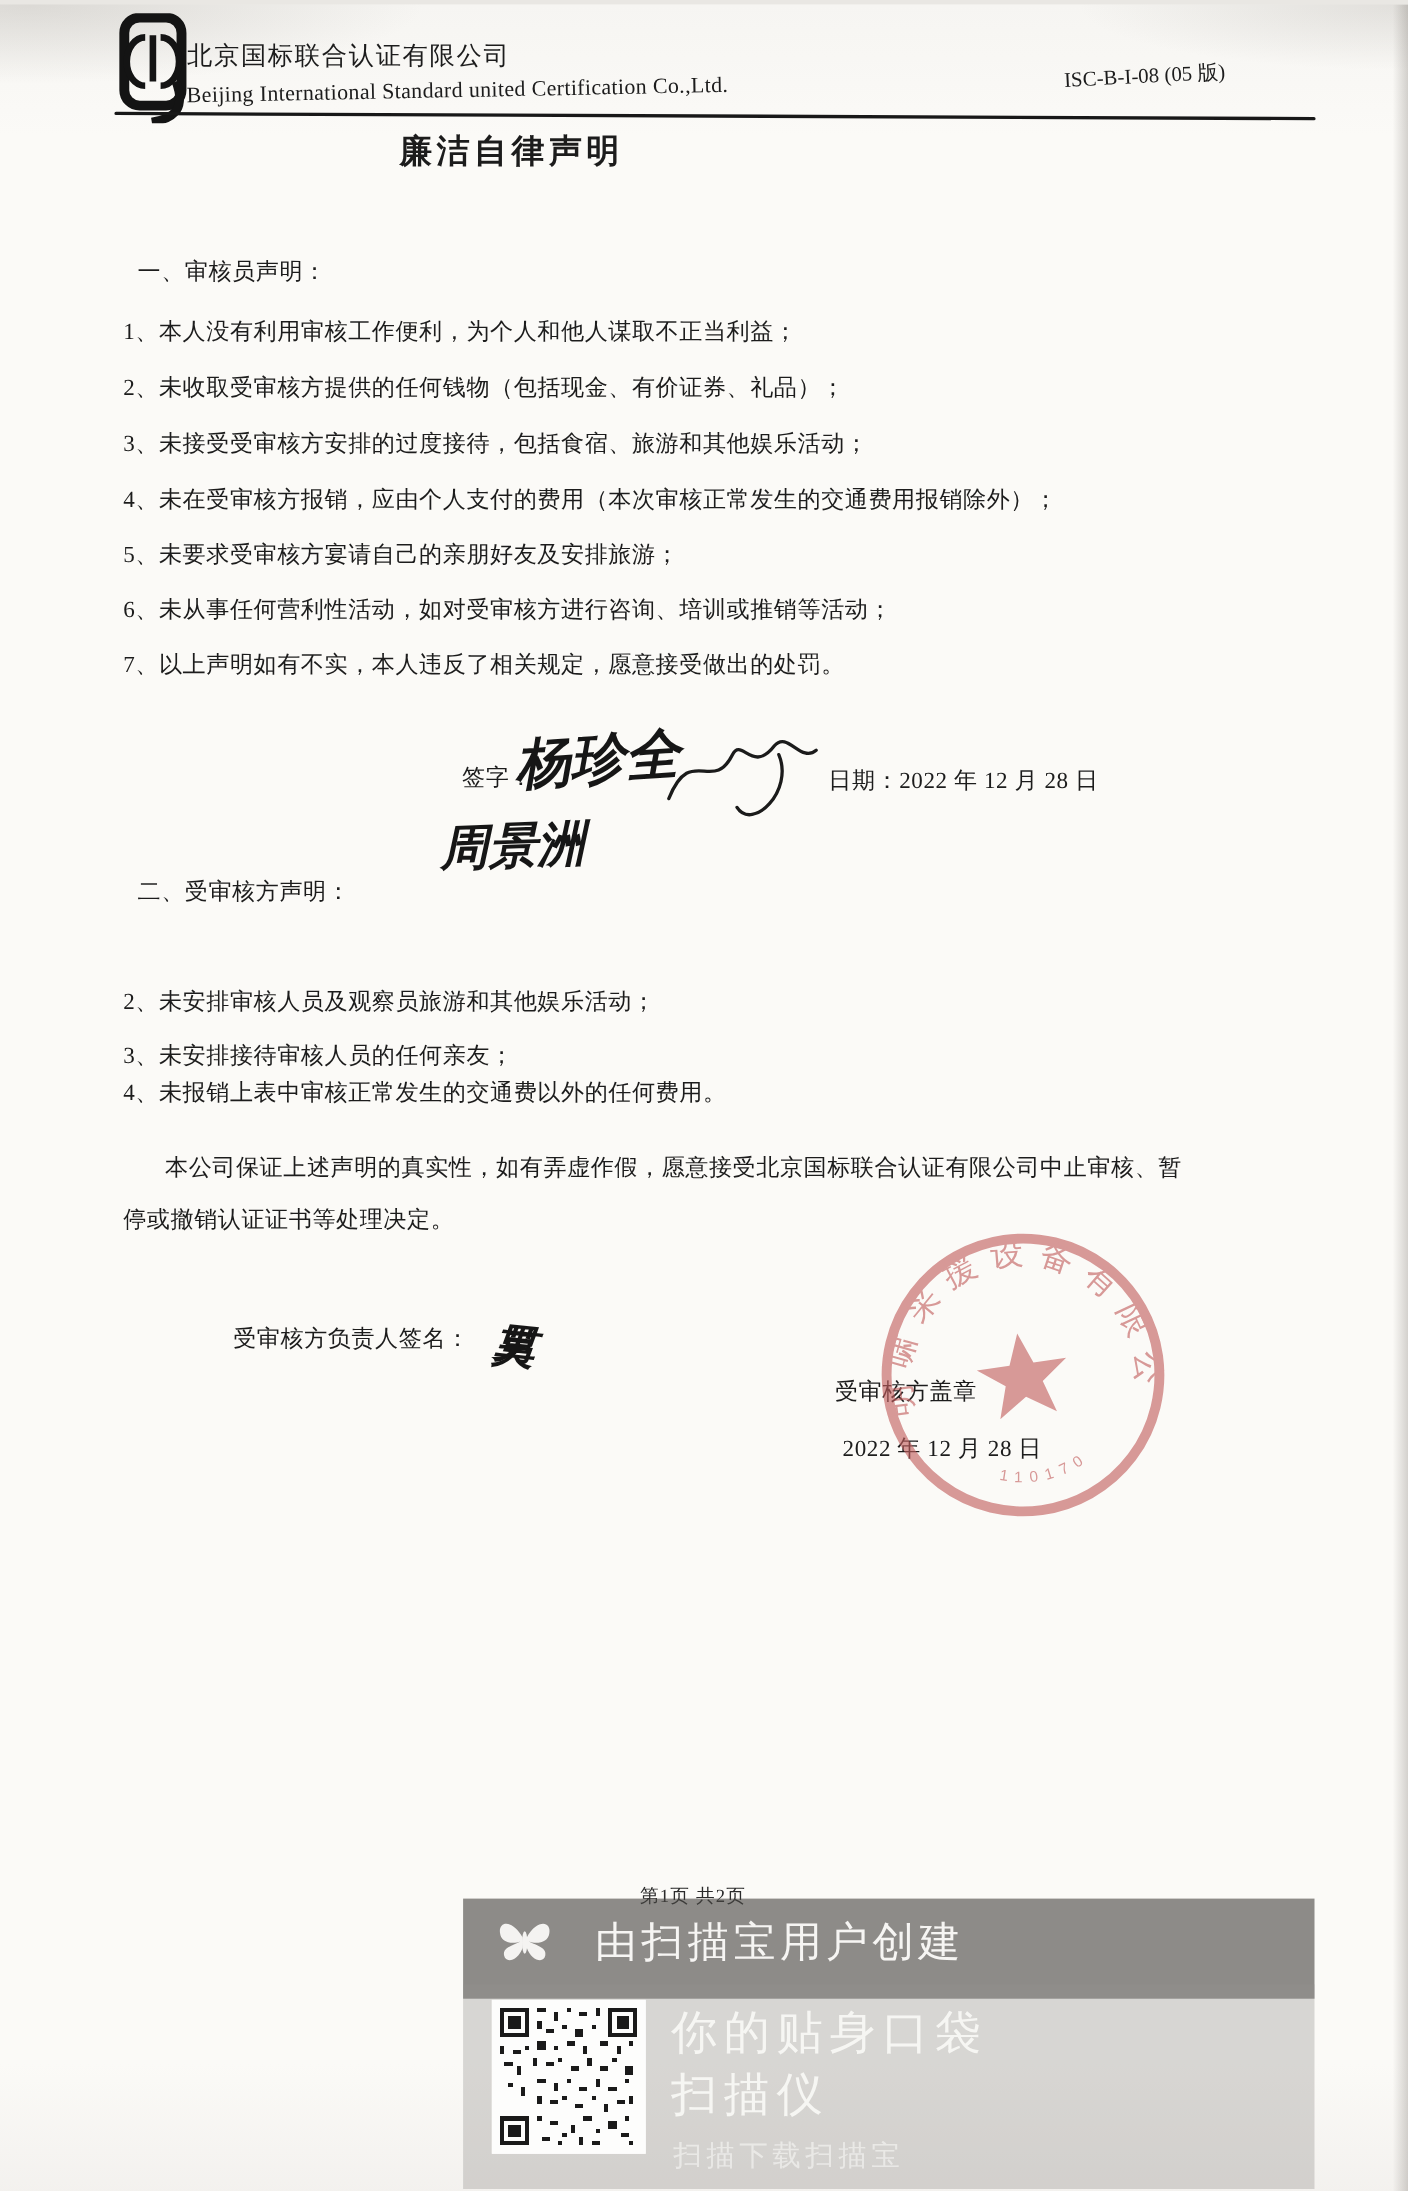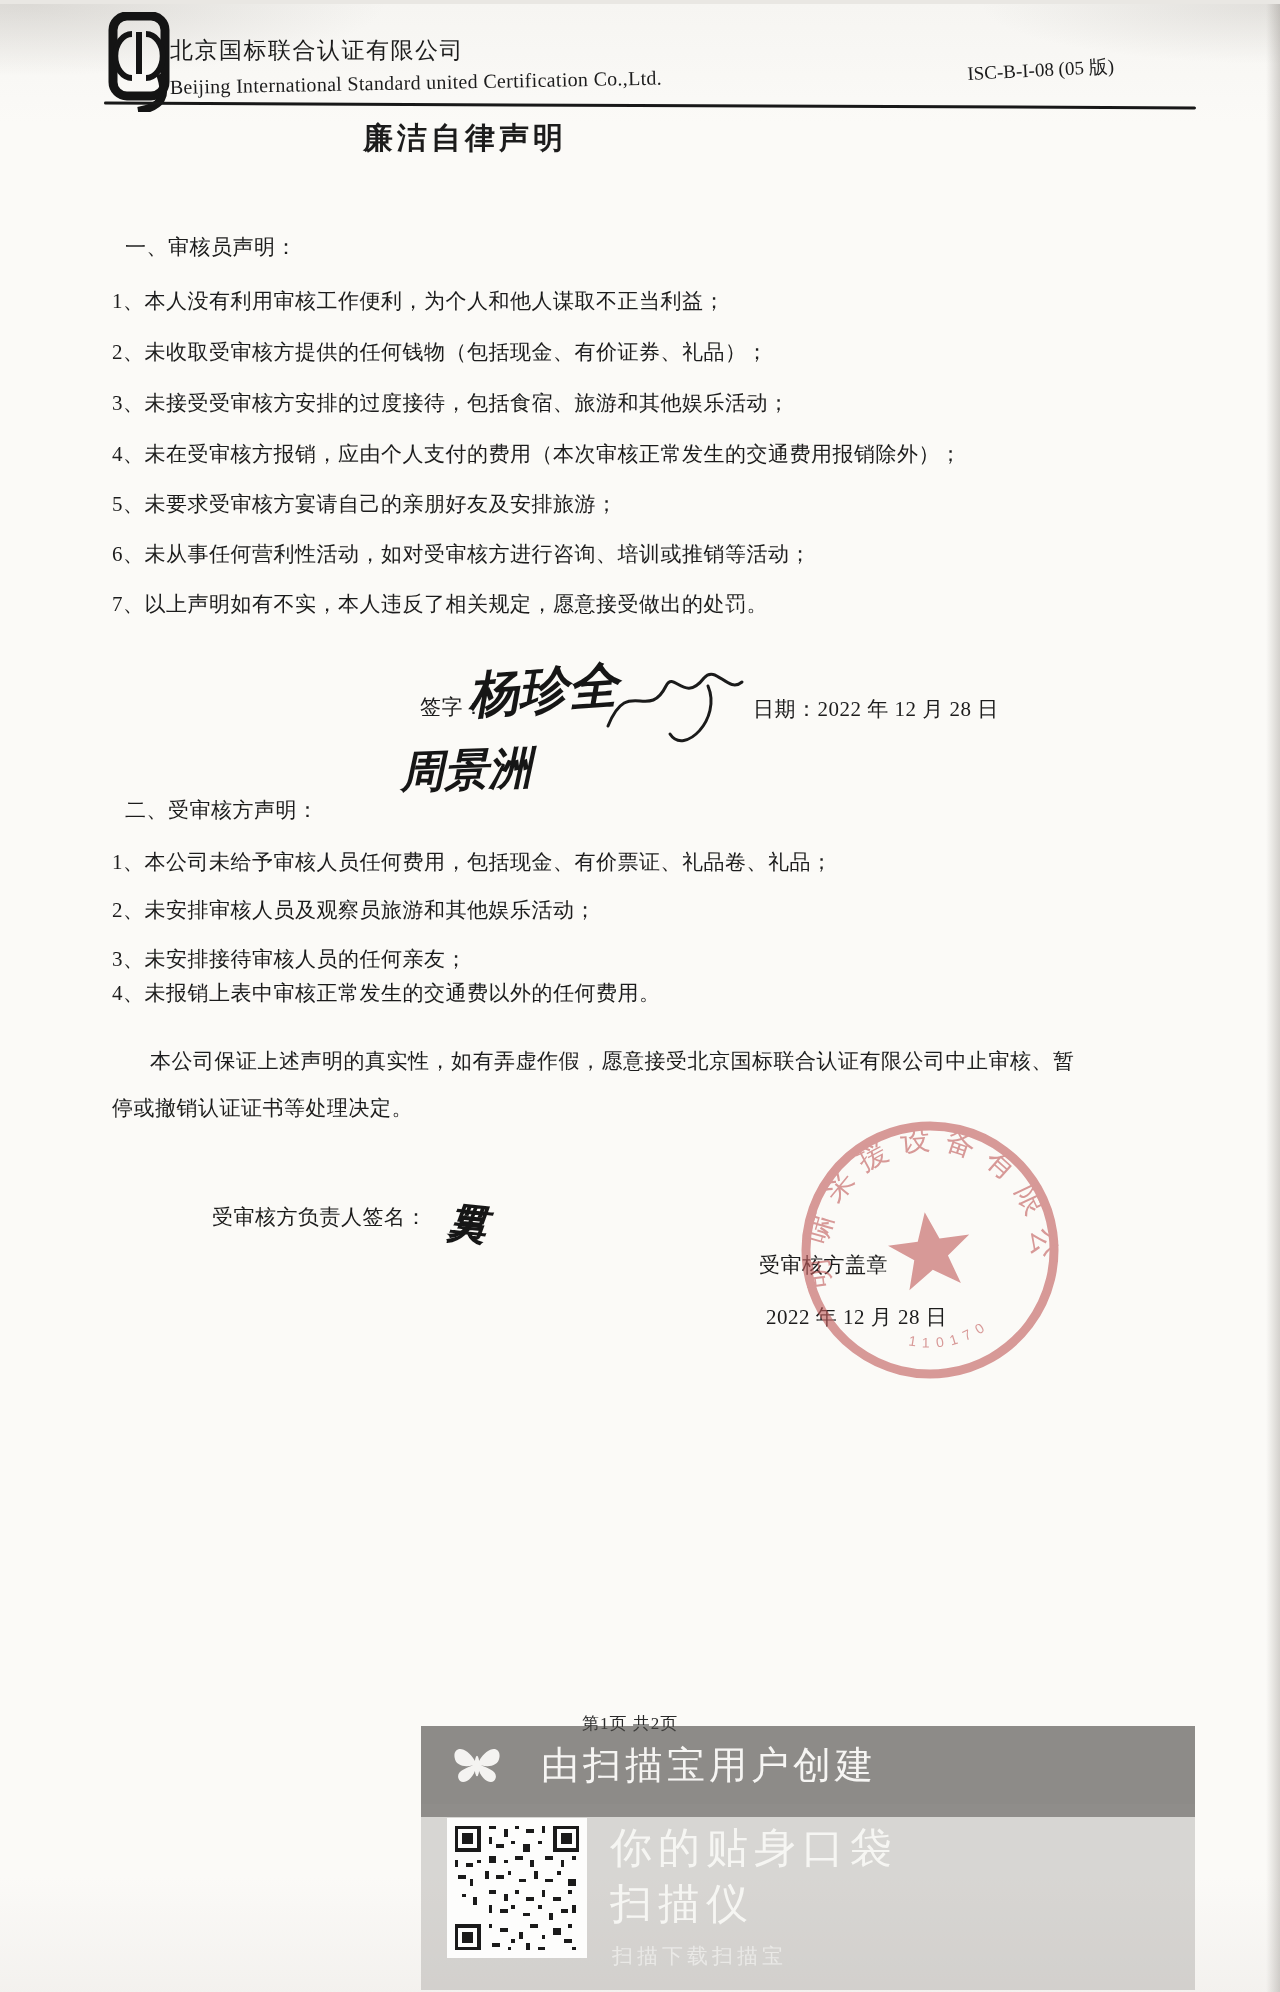--- a/index.html
+++ b/index.html
@@ -26,21 +26,21 @@
     background:linear-gradient(to left, rgba(120,114,108,.30), rgba(120,114,108,0));}
   .stamp-wrap{position:absolute;left:790px;top:1106px;width:280px;height:280px;opacity:.62;transform:rotate(-8deg);}
   .banner{position:absolute;left:421px;top:1722px;width:774px;height:91px;background:rgba(73,71,68,.62);}
   .banner-txt{position:absolute;left:120px;top:0;height:78px;line-height:78px;font-size:38px;letter-spacing:4px;
     color:#f6f5f3;font-family:"DejaVu Sans","Liberation Sans",sans-serif;white-space:nowrap;}
   .panel{position:absolute;left:421px;top:1800px;width:774px;height:186px;background:rgba(150,147,143,.35);}
   .qr{position:absolute;left:447px;top:1814px;width:140px;height:140px;background:#fdfdfc;padding:0;}
   .tagline{position:absolute;font-family:"DejaVu Sans","Liberation Sans",sans-serif;font-size:42px;letter-spacing:6px;
     color:rgba(250,250,247,.88);white-space:nowrap;font-weight:500;text-align:right;}
   .download{position:absolute;left:612px;top:1938px;font-family:Liberation Serif, serif;
-    font-size:21px;letter-spacing:4px;color:rgba(252,252,250,.55);white-space:nowrap;}
+    font-size:26px;letter-spacing:4px;color:rgba(252,252,250,.55);white-space:nowrap;}
   .page-info{position:absolute;left:560px;top:1708px;width:140px;text-align:center;font-size:17px;color:#2a2a2a;letter-spacing:1px;}
 </style>
 </head>
 <body>
 
 <div id="page">
 
   <svg class="t" style="left:108px;top:8px;" width="80" height="100" viewBox="0 0 80 100">
     <rect x="5" y="4" width="52" height="80" rx="14" fill="none" stroke="#141414" stroke-width="9"></rect>
     <path d="M24,22 a16,21 0 0 0 0,44" fill="none" stroke="#141414" stroke-width="6"></path>
@@ -69,21 +69,20 @@
   <div class="t body-txt" style="left:420px;top:690px;">签字：</div>
   <div class="t hand sig1" style="left:468px;top:655px;">杨珍全</div>
   <svg class="t" style="left:600px;top:660px;" width="150" height="90" viewBox="0 0 150 90">
     <path d="M8,62 C28,12 48,58 66,22 C74,6 84,40 104,14 C116,0 128,30 142,18 M108,22 C122,55 84,92 70,70" fill="none" stroke="#1b1b1b" stroke-width="3" stroke-linecap="round"></path>
   </svg>
   <div class="t body-txt" style="left:753px;top:692px;">日期：2022 年 12 月 28 日</div>
   <div class="t hand sig2" style="left:400px;top:738px;">周景洲</div>
 
   <div class="t body-txt" style="left:125px;top:793px;">二、受审核方声明：</div>
 
-  <div class="t body-txt" style="left:112px;top:845px;">1、本公司未给予审核人员任何费用，包括现金、有价票证、礼品卷、礼品；</div>
   <div class="t body-txt" style="left:112px;top:893px;">2、未安排审核人员及观察员旅游和其他娱乐活动；</div>
   <div class="t body-txt" style="left:112px;top:942px;">3、未安排接待审核人员的任何亲友；</div>
   <div class="t body-txt" style="left:112px;top:976px;text-align:center;">4、未报销上表中审核正常发生的交通费以外的任何费用。</div>
 
   <div class="t body-txt" style="left:150px;top:1044px;">本公司保证上述声明的真实性，如有弄虚作假，愿意接受北京国标联合认证有限公司中止审核、暂</div>
   <div class="t body-txt" style="left:112px;top:1091px;">停或撤销认证证书等处理决定。</div>
 
   <div class="t body-txt" style="left:212px;top:1200px;text-align:center;">受审核方负责人签名：</div>
   <div class="t hand sig3" style="left:452px;top:1170px;">莫男</div>
 

